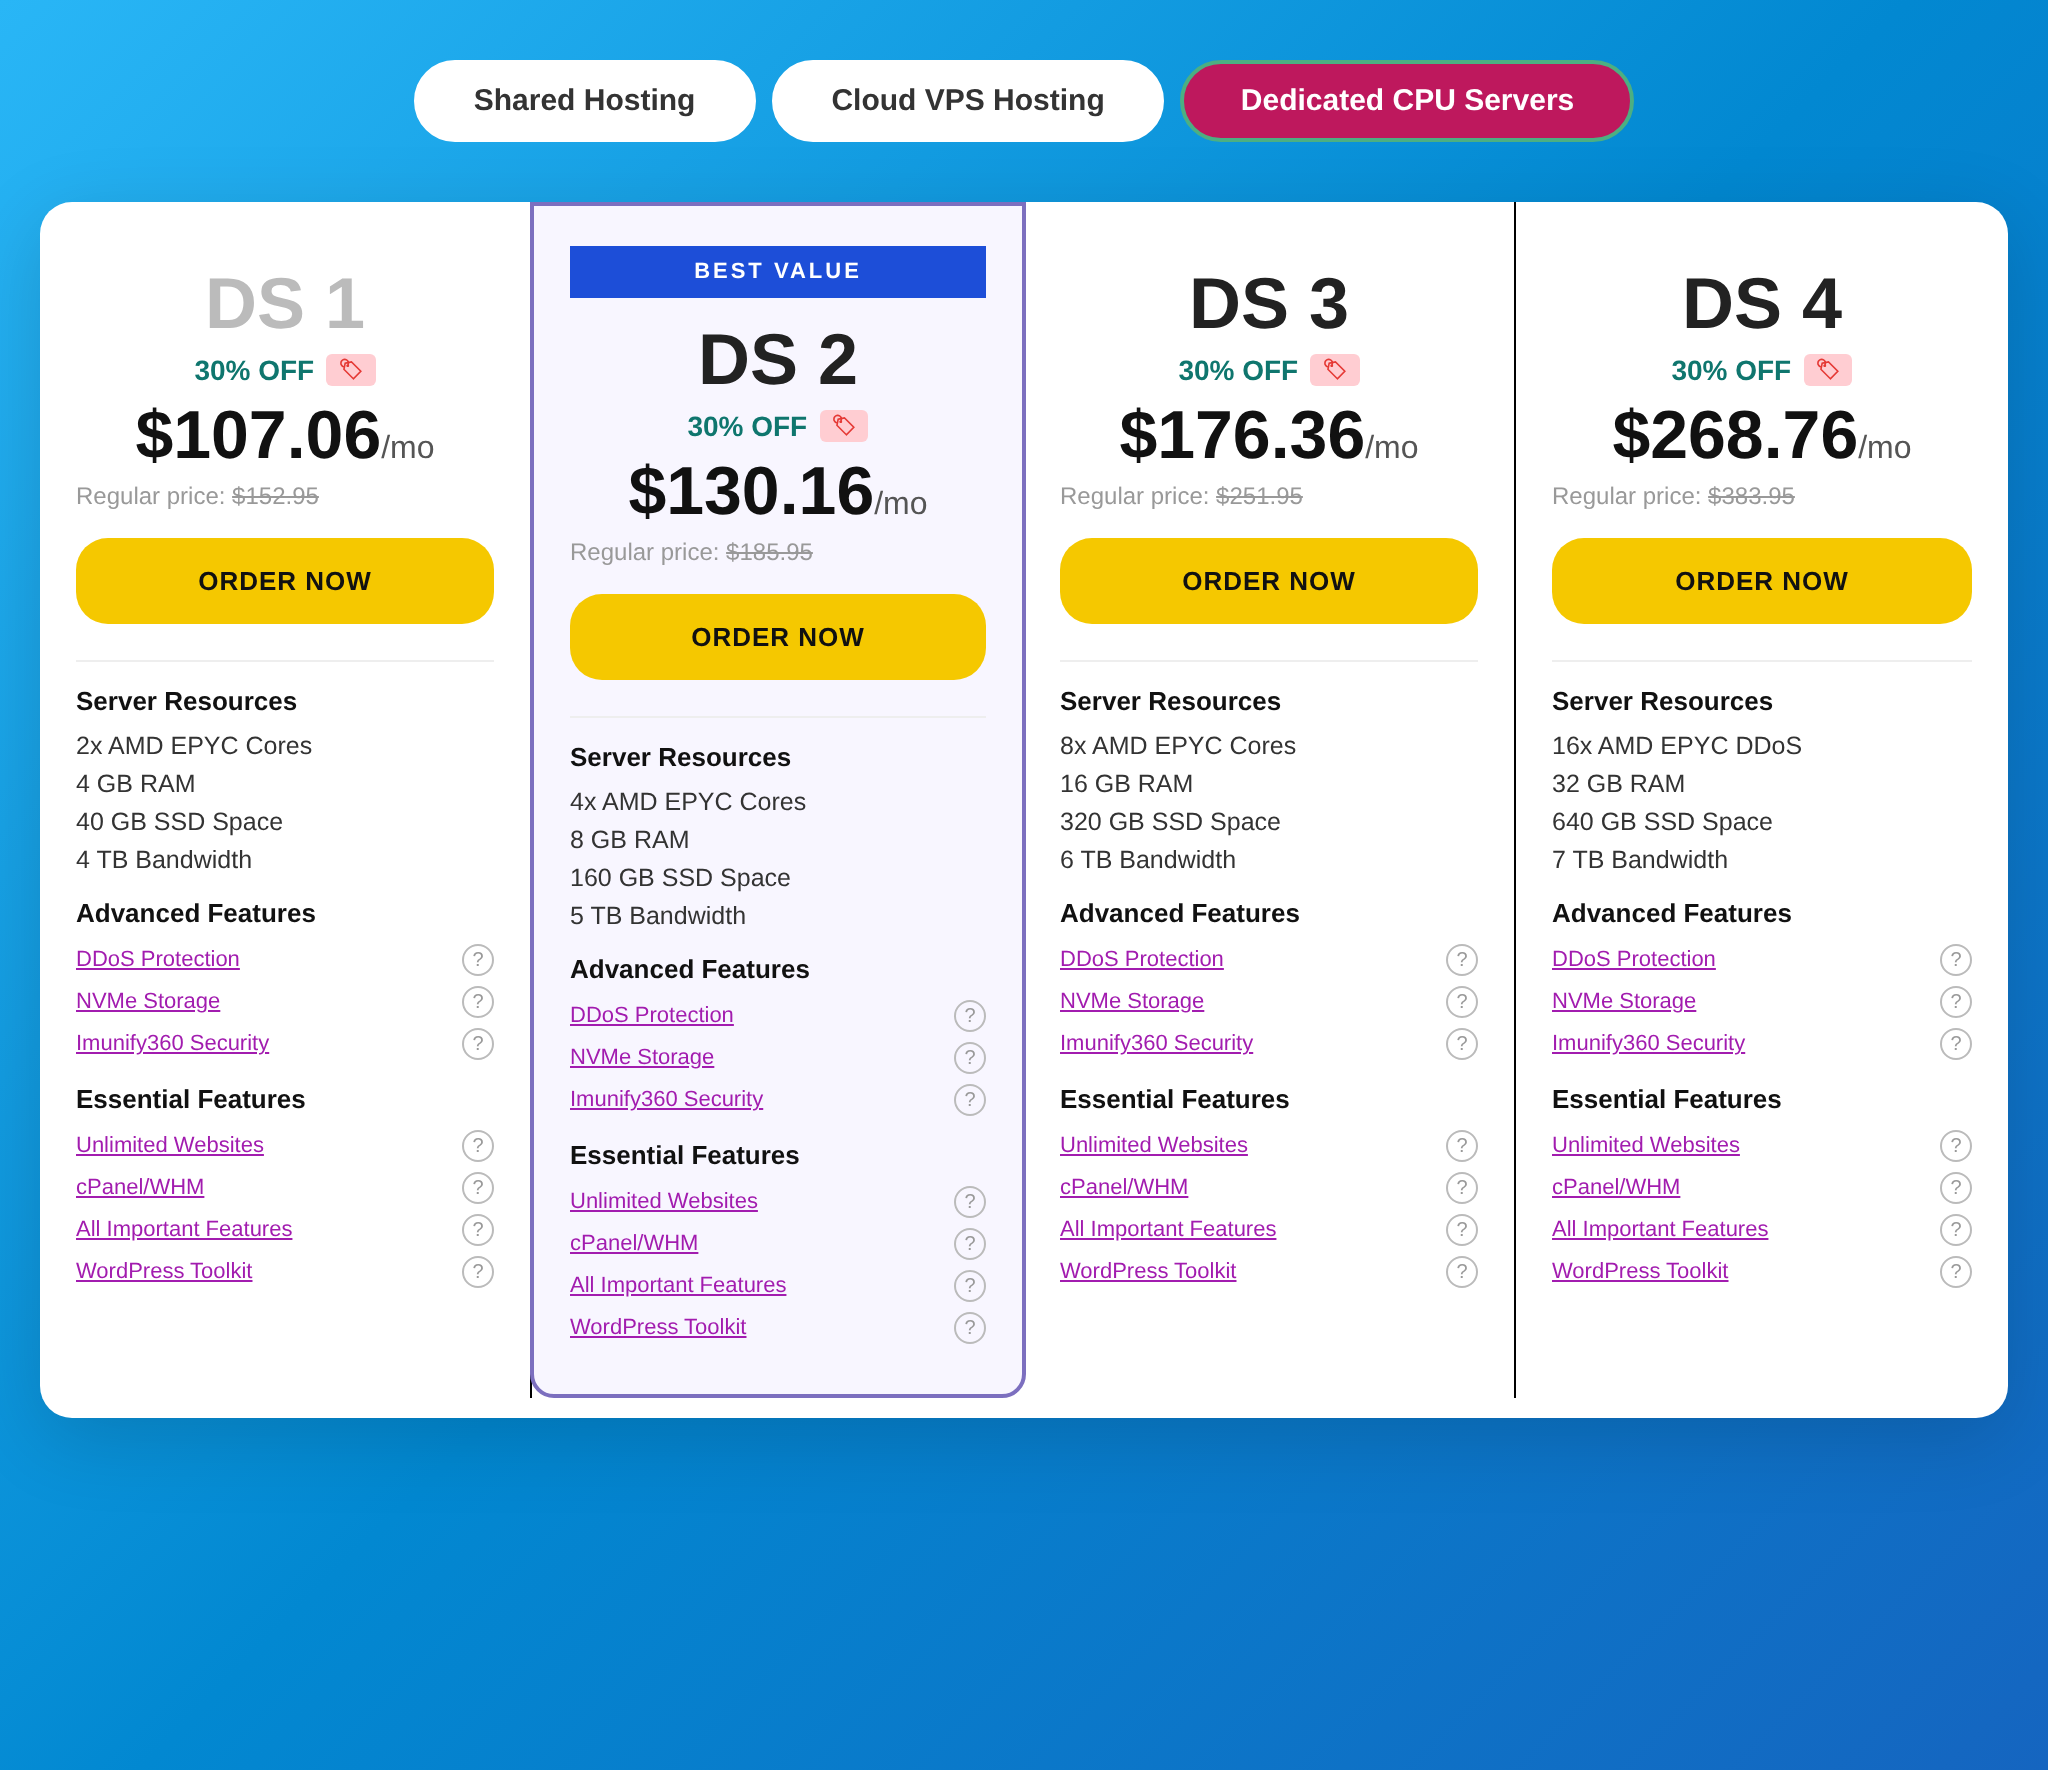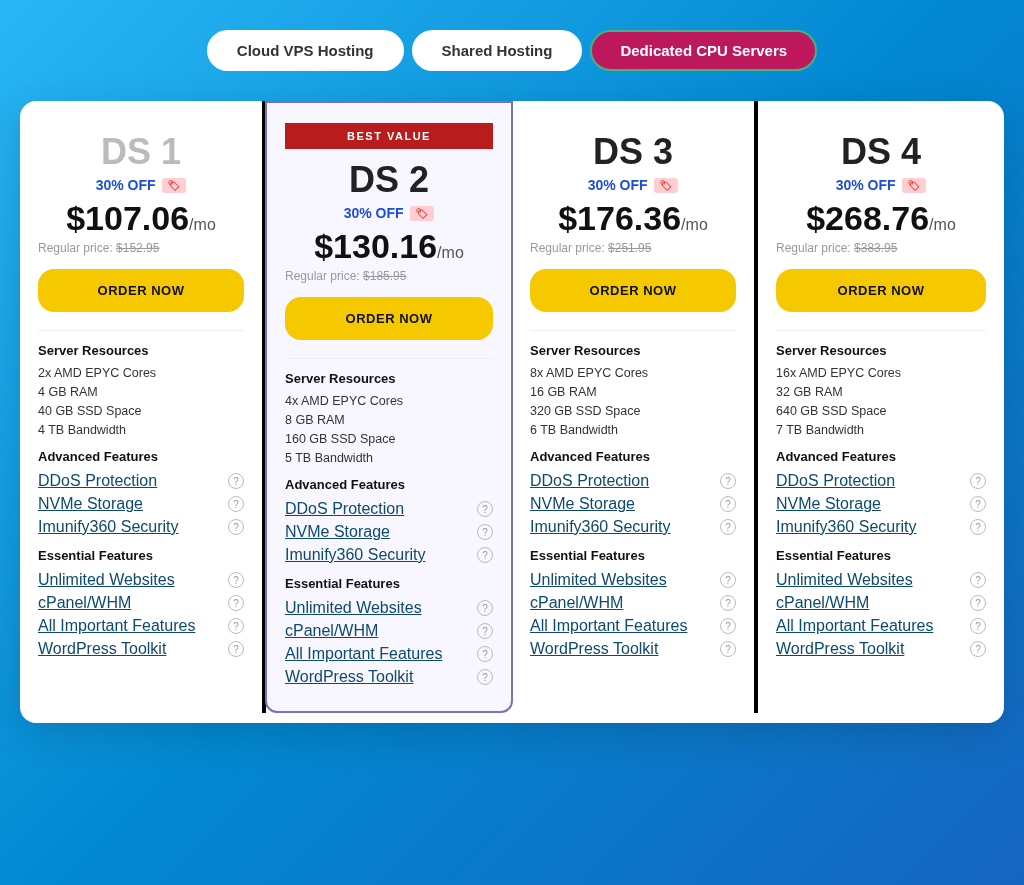--- a/index.html
+++ b/index.html
@@ -50,35 +50,35 @@
 
     .plans-row {
       display: grid;
       grid-template-columns: repeat(4, 1fr);
       position: relative;
     }
 
     .plan-col {
       padding: 20px 18px;
       position: relative;
-      border-right: 4px solid #000000;
+      border-right: 1px solid #000000;
     }
     .plan-col:last-child { border-right: none; }
 
     
     .plan-col.highlighted {
       background: #f8f6ff;
       border: 2px solid #7c6fbf;
       border-radius: 0 0 12px 12px;
       margin: 0 -1px;
       z-index: 2;
     }
 
     .best-value-badge {
-      background: #b91c1c;
+      background: #1d4ed8;
       color: white;
       text-align: center;
       font-size: 11px;
       font-weight: 800;
       letter-spacing: 1.5px;
       padding: 7px 0;
       text-transform: uppercase;
       border-radius: 0;
     }
 
@@ -94,21 +94,21 @@
     .discount-row {
       display: flex;
       align-items: center;
       justify-content: center;
       gap: 6px;
       margin: 4px 0 6px;
     }
     .discount-pct {
       font-size: 14px;
       font-weight: 800;
-      color: #1d4ed8;
+      color: #0f766e;
     }
     .discount-tag {
       background: #ffcdd2;
       color: #e53935;
       font-size: 10px;
       font-weight: 700;
       padding: 2px 6px;
       border-radius: 3px;
     }
 
@@ -172,44 +172,44 @@
       margin-bottom: 5px;
     }
 
     .feature-row {
       display: flex;
       align-items: center;
       justify-content: space-between;
       margin-bottom: 5px;
     }
     .feature-link {
-      font-size: 16px;
-      color: #0c4a6e;
+      font-size: 11px;
+      color: #a21caf;
       text-decoration: underline;
       cursor: pointer;
     }
     .help-icon {
       width: 16px;
       height: 16px;
       border: 1px solid #bbb;
       border-radius: 50%;
       display: flex;
       align-items: center;
       justify-content: center;
       font-size: 10px;
       color: #999;
       flex-shrink: 0;
     }
   </style>
 </head>
 <body>
 
 <div class="tab-bar">
+    <button class="tab-btn">Shared Hosting</button>
     <button class="tab-btn">Cloud VPS Hosting</button>
-    <button class="tab-btn">Shared Hosting</button>
     <button class="tab-btn active">Dedicated CPU Servers</button>
   </div>
 
 <div class="pricing-wrapper">
   <div class="plans-row">
       <div class="plan-col">
     <div class="plan-name" style="color:#bbb">DS 1</div>
     <div class="discount-row">
       <span class="discount-pct">30% OFF</span>
       <span class="discount-tag">🏷</span>
@@ -389,21 +389,21 @@
     <div class="price-main">
       $268.76<span class="per-mo">/mo</span>
     </div>
     <div class="regular-price">
       Regular price: <s>$383.95</s>
     </div>
     <button class="order-btn">ORDER NOW</button>
     <hr class="divider">
   <div class="section-title">Server Resources</div>
         <ul class="feature-list">
-          <li>16x AMD EPYC Cores</li>
+          <li>16x AMD EPYC DDoS</li>
           <li>32 GB RAM</li>
           <li>640 GB SSD Space</li>
           <li>7 TB Bandwidth</li>
         </ul>
         <div class="section-title">Advanced Features</div>
           <div class="feature-row">
             <span class="feature-link">DDoS Protection</span>
             <span class="help-icon">?</span>
           </div>
 

